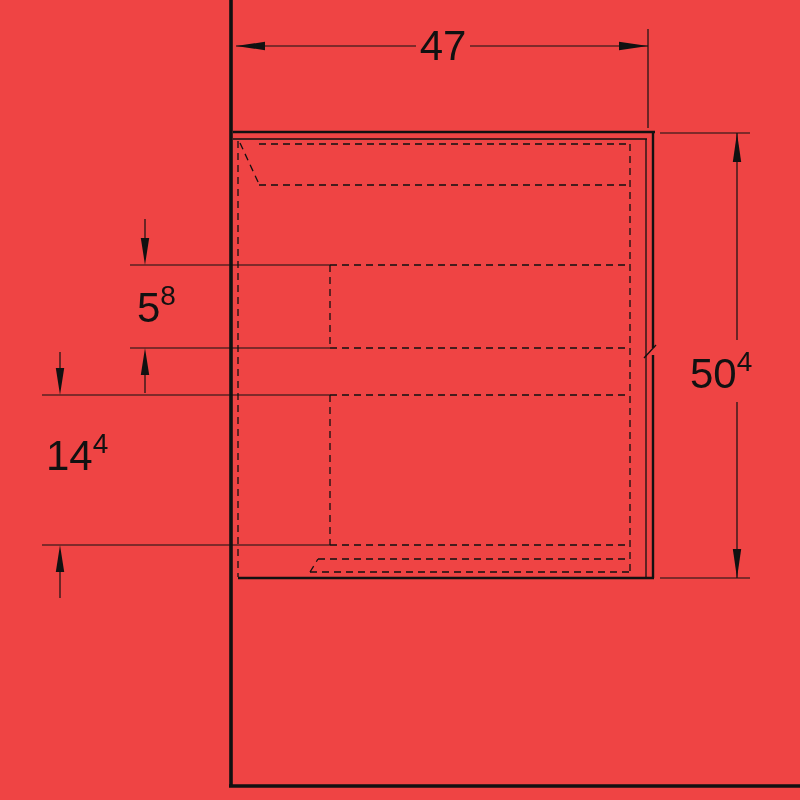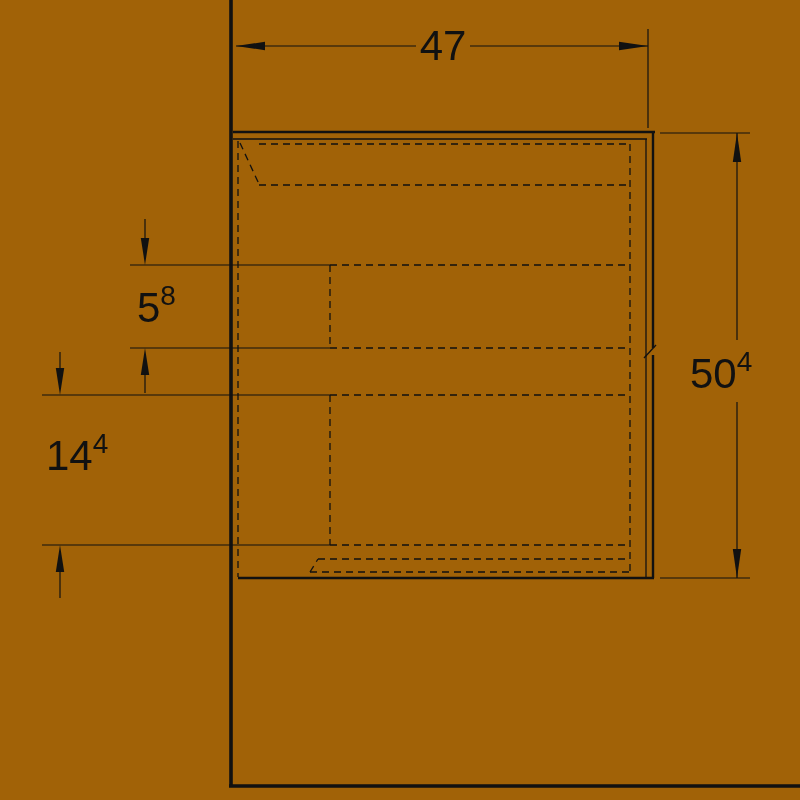--- a/index.html
+++ b/index.html
@@ -3,21 +3,21 @@
 <meta charset="utf-8">
 <style>
   html, body {
     margin: 0;
     padding: 0;
     background: #ffffff;
   }
   .canvas {
     width: 800px;
     height: 800px;
-    background: #a16207;
+    background: #ef4444;
     position: relative;
     overflow: hidden;
   }
   svg {
     display: block;
   }
   svg text {
     font-family: "Liberation Sans", "DejaVu Sans", sans-serif;
     fill: #111111;
   }

